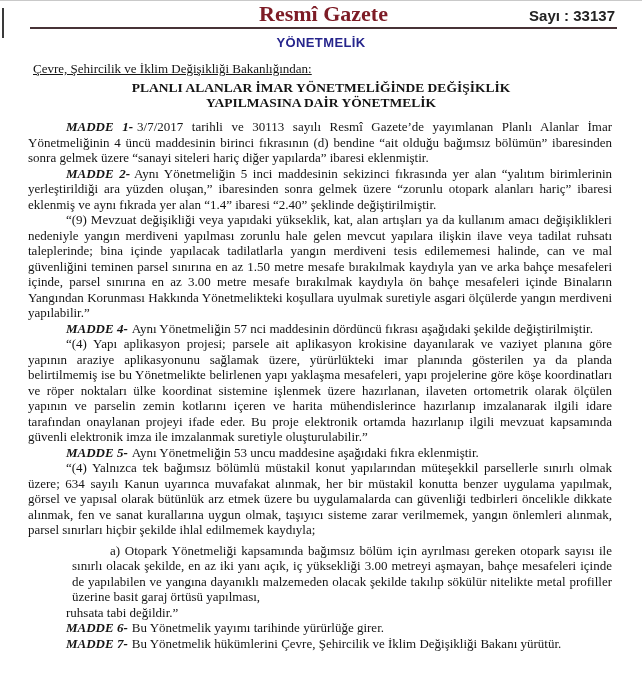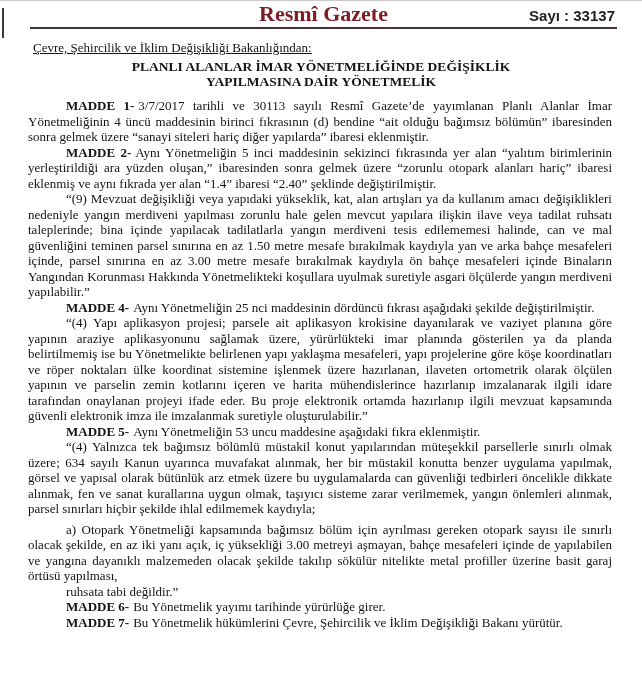--- a/index.html
+++ b/index.html
@@ -74,49 +74,50 @@
   .body-text{
     margin:9px 30px 0 28px;
     font-size:13px;
     line-height:15.5px;
     color:var(--text);
   }
   .para{
     text-align:justify;
     text-indent:38px;
   }
-  .para.spaced{margin-top:5px;}
-  .p-label{font-weight:700;}
+  .para.spaced{margin-top:5px;margin-left:44px;}
+  .p-label{font-weight:700;font-style:italic;}
   .p-label:not(:empty){padding-right:4px;}
 </style>
 </head>
 <body>
 
 <div class="page">
   <div class="top-edge"></div>
   <div class="left-tick"></div>
 
   <div class="masthead">
     <div class="masthead-title">Resmî Gazete</div>
     <span class="masthead-issue">Sayı : 33137</span>
   </div>
 
+  <div class="section-heading">YÖNETMELİK</div>
 
   <div class="ministry">Çevre, Şehircilik ve İklim Değişikliği Bakanlığından:</div>
 
   <div class="doc-title">
     <div>PLANLI ALANLAR İMAR YÖNETMELİĞİNDE DEĞİŞİKLİK</div>
     <div>YAPILMASINA DAİR YÖNETMELİK</div>
   </div>
 
   <div class="body-text">
     <p class="para"><span class="p-label">MADDE 1-</span><span class="p-text">3/7/2017 tarihli ve 30113 sayılı Resmî Gazete’de yayımlanan Planlı Alanlar İmar Yönetmeliğinin 4 üncü maddesinin birinci fıkrasının (d) bendine “ait olduğu bağımsız bölümün” ibaresinden sonra gelmek üzere “sanayi siteleri hariç diğer yapılarda” ibaresi eklenmiştir.</span></p>
     <p class="para"><span class="p-label">MADDE 2-</span><span class="p-text">Aynı Yönetmeliğin 5 inci maddesinin sekizinci fıkrasında yer alan “yalıtım birimlerinin yerleştirildiği ara yüzden oluşan,” ibaresinden sonra gelmek üzere “zorunlu otopark alanları hariç” ibaresi eklenmiş ve aynı fıkrada yer alan “1.4” ibaresi “2.40” şeklinde değiştirilmiştir.</span></p>
     <p class="para"><span class="p-label"></span><span class="p-text">“(9) Mevzuat değişikliği veya yapıdaki yükseklik, kat, alan artışları ya da kullanım amacı değişiklikleri nedeniyle yangın merdiveni yapılması zorunlu hale gelen mevcut yapılara ilişkin ilave veya tadilat ruhsatı taleplerinde; bina içinde yapılacak tadilatlarla yangın merdiveni tesis edilememesi halinde, can ve mal güvenliğini teminen parsel sınırına en az 1.50 metre mesafe bırakılmak kaydıyla yan ve arka bahçe mesafeleri içinde, parsel sınırına en az 3.00 metre mesafe bırakılmak kaydıyla ön bahçe mesafeleri içinde Binaların Yangından Korunması Hakkında Yönetmelikteki koşullara uyulmak suretiyle asgari ölçülerde yangın merdiveni yapılabilir.”</span></p>
-    <p class="para"><span class="p-label">MADDE 4-</span><span class="p-text">Aynı Yönetmeliğin 25 nci maddesinin dördüncü fıkrası aşağıdaki şekilde değiştirilmiştir.</span></p>
+    <p class="para"><span class="p-label">MADDE 4-</span><span class="p-text">Aynı Yönetmeliğin 57 nci maddesinin dördüncü fıkrası aşağıdaki şekilde değiştirilmiştir.</span></p>
     <p class="para"><span class="p-label"></span><span class="p-text">“(4) Yapı aplikasyon projesi; parsele ait aplikasyon krokisine dayanılarak ve vaziyet planına göre yapının araziye aplikasyonunu sağlamak üzere, yürürlükteki imar planında gösterilen ya da planda belirtilmemiş ise bu Yönetmelikte belirlenen yapı yaklaşma mesafeleri, yapı projelerine göre köşe koordinatları ve röper noktaları ülke koordinat sistemine işlenmek üzere hazırlanan, ilaveten ortometrik olarak ölçülen yapının ve parselin zemin kotlarını içeren ve harita mühendislerince hazırlanıp imzalanarak ilgili idare tarafından onaylanan projeyi ifade eder. Bu proje elektronik ortamda hazırlanıp ilgili mevzuat kapsamında güvenli elektronik imza ile imzalanmak suretiyle oluşturulabilir.”</span></p>
     <p class="para"><span class="p-label">MADDE 5-</span><span class="p-text">Aynı Yönetmeliğin 53 uncu maddesine aşağıdaki fıkra eklenmiştir.</span></p>
     <p class="para"><span class="p-label"></span><span class="p-text">“(4) Yalnızca tek bağımsız bölümlü müstakil konut yapılarından müteşekkil parsellerle sınırlı olmak üzere; 634 sayılı Kanun uyarınca muvafakat alınmak, her bir müstakil konutta benzer uygulama yapılmak, görsel ve yapısal olarak bütünlük arz etmek üzere bu uygulamalarda can güvenliği tedbirleri öncelikle dikkate alınmak, fen ve sanat kurallarına uygun olmak, taşıyıcı sisteme zarar verilmemek, yangın önlemleri alınmak, parsel sınırları hiçbir şekilde ihlal edilmemek kaydıyla;</span></p>
     <p class="para spaced"><span class="p-label"></span><span class="p-text">a) Otopark Yönetmeliği kapsamında bağımsız bölüm için ayrılması gereken otopark sayısı ile sınırlı olacak şekilde, en az iki yanı açık, iç yüksekliği 3.00 metreyi aşmayan, bahçe mesafeleri içinde de yapılabilen ve yangına dayanıklı malzemeden olacak şekilde takılıp sökülür nitelikte metal profiller üzerine basit garaj örtüsü yapılması,</span></p>
     <p class="para"><span class="p-label"></span><span class="p-text">ruhsata tabi değildir.”</span></p>
     <p class="para"><span class="p-label">MADDE 6-</span><span class="p-text">Bu Yönetmelik yayımı tarihinde yürürlüğe girer.</span></p>
     <p class="para"><span class="p-label">MADDE 7-</span><span class="p-text">Bu Yönetmelik hükümlerini Çevre, Şehircilik ve İklim Değişikliği Bakanı yürütür.</span></p>
   </div>
 </div>
 

